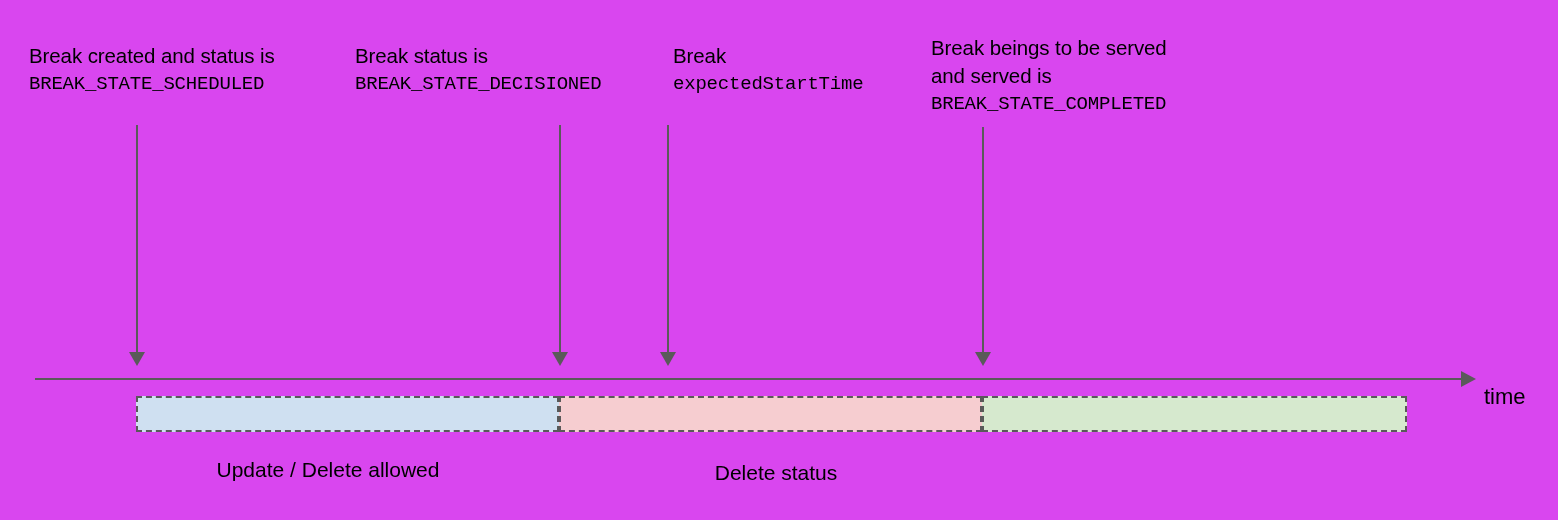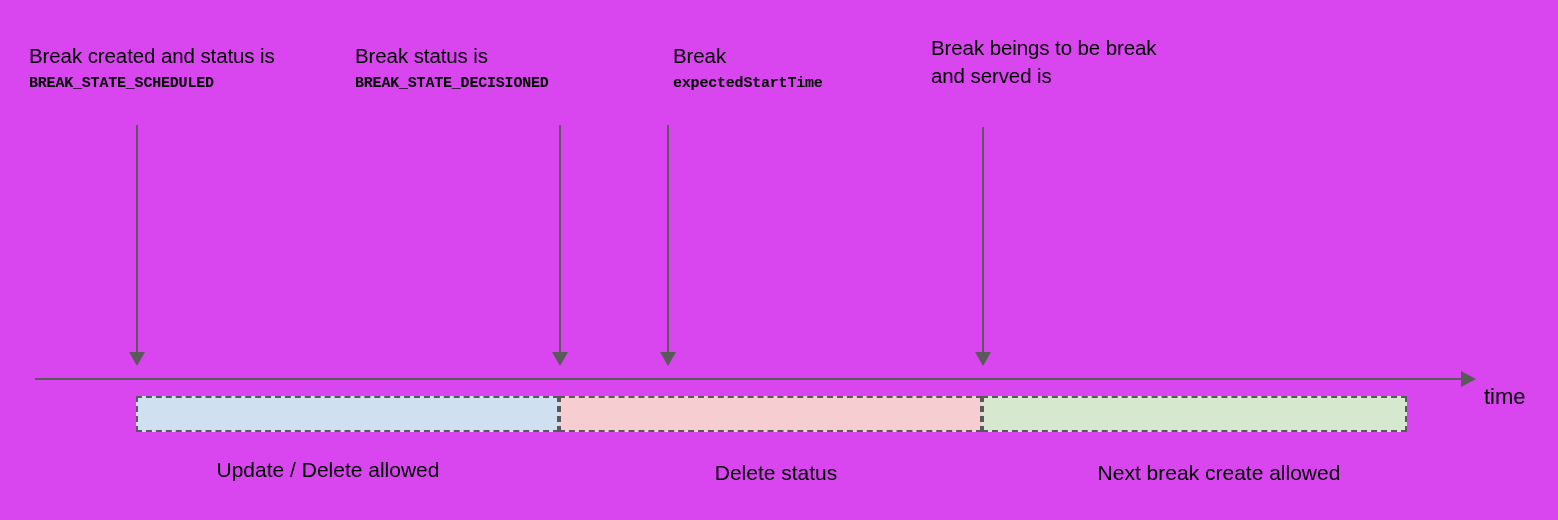--- a/index.html
+++ b/index.html
@@ -27,23 +27,22 @@
     white-space: nowrap;
   }
   .annotation .ln {
     display: block;
     font-family: "Liberation Sans", sans-serif;
     font-size: 20.5px;
     letter-spacing: -0.1px;
   }
   .annotation .ln.mono {
     font-family: "Liberation Mono", monospace;
-    font-size: 15px;
+    font-size: 19px;
     letter-spacing: -0.2px;
-    font-weight: bold;
   }
 
   
   .vline {
     position: absolute;
     width: 2px;
     background: #5a5a5a;
   }
   .vhead {
     position: absolute;
@@ -109,22 +108,23 @@
     <span class="ln">Break status is</span>
     <span class="ln mono">BREAK_STATE_DECISIONED</span>
   </div>
 
   <div class="annotation" style="left:673px; top:42px;">
     <span class="ln">Break</span>
     <span class="ln mono">expectedStartTime</span>
   </div>
 
   <div class="annotation" style="left:931px; top:34px;">
-    <span class="ln">Break beings to be break</span>
+    <span class="ln">Break beings to be served</span>
     <span class="ln">and served is</span>
+    <span class="ln mono">BREAK_STATE_COMPLETED</span>
   </div>
 
   <div class="vline" style="left:136px; top:125px; height:228px;"></div>
   <div class="vhead" style="left:129px; top:352px;"></div>
 
   <div class="vline" style="left:559px; top:125px; height:228px;"></div>
   <div class="vhead" style="left:552px; top:352px;"></div>
 
   <div class="vline" style="left:667px; top:125px; height:228px;"></div>
   <div class="vhead" style="left:660px; top:352px;"></div>
@@ -135,15 +135,14 @@
   <div class="axis-line" style="left:35px; top:378px; width:1433px;"></div>
   <div class="axis-head" style="left:1461px; top:371px;"></div>
   <div class="axis-label" style="left:1484px; top:384px;">time</div>
 
   <div class="bar" style="left:136px; top:396px; width:423px; background:#cfe0f1;"></div>
   <div class="bar" style="left:559px; top:396px; width:423px; background:#f6cdd0;"></div>
   <div class="bar" style="left:982px; top:396px; width:425px; background:#d6e9ce;"></div>
 
   <div class="caption" style="left:328px; top:458px;">Update / Delete allowed</div>
   <div class="caption" style="left:776px; top:461px;">Delete status</div>
-  <div class="caption" style="left:1219px; top:461px;">Next break create allowed</div>
 
 </div>
 
 </body></html>

